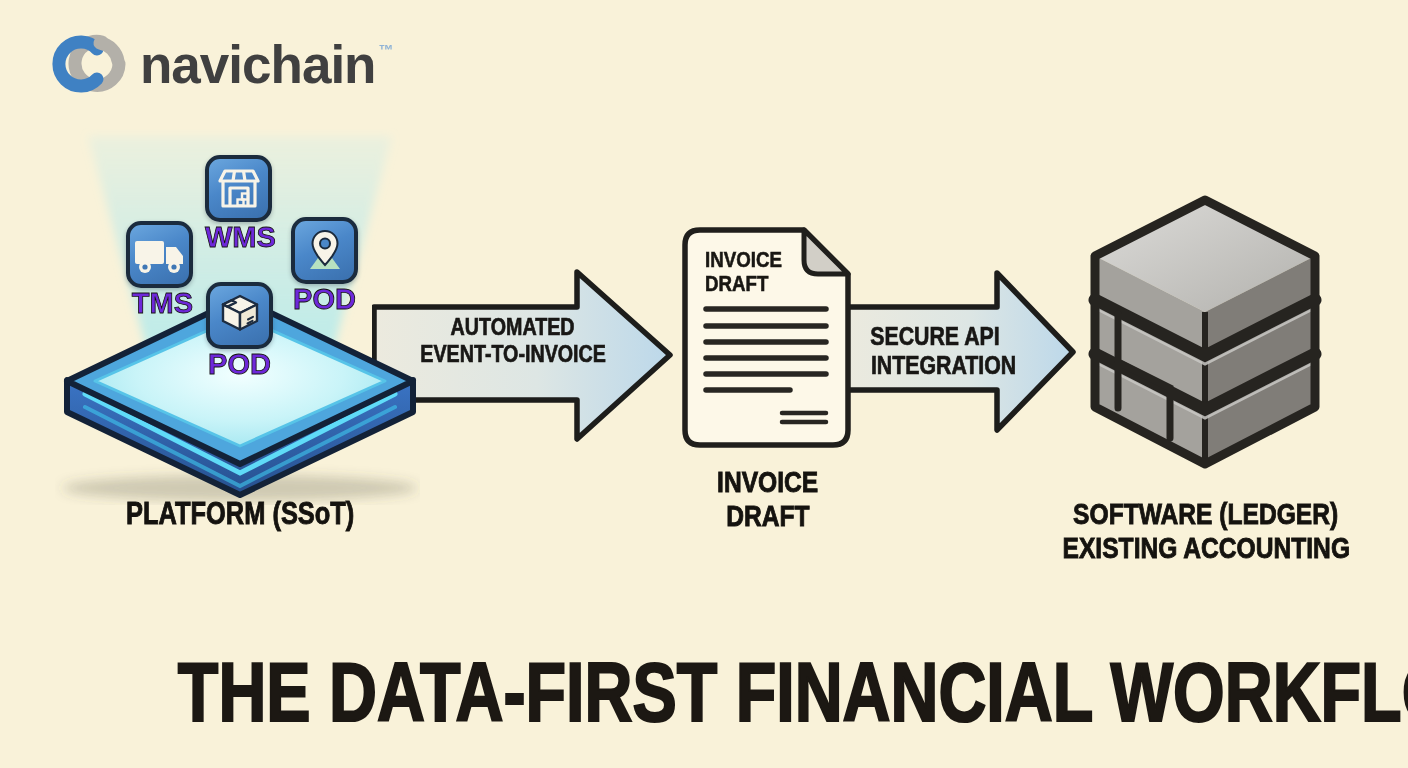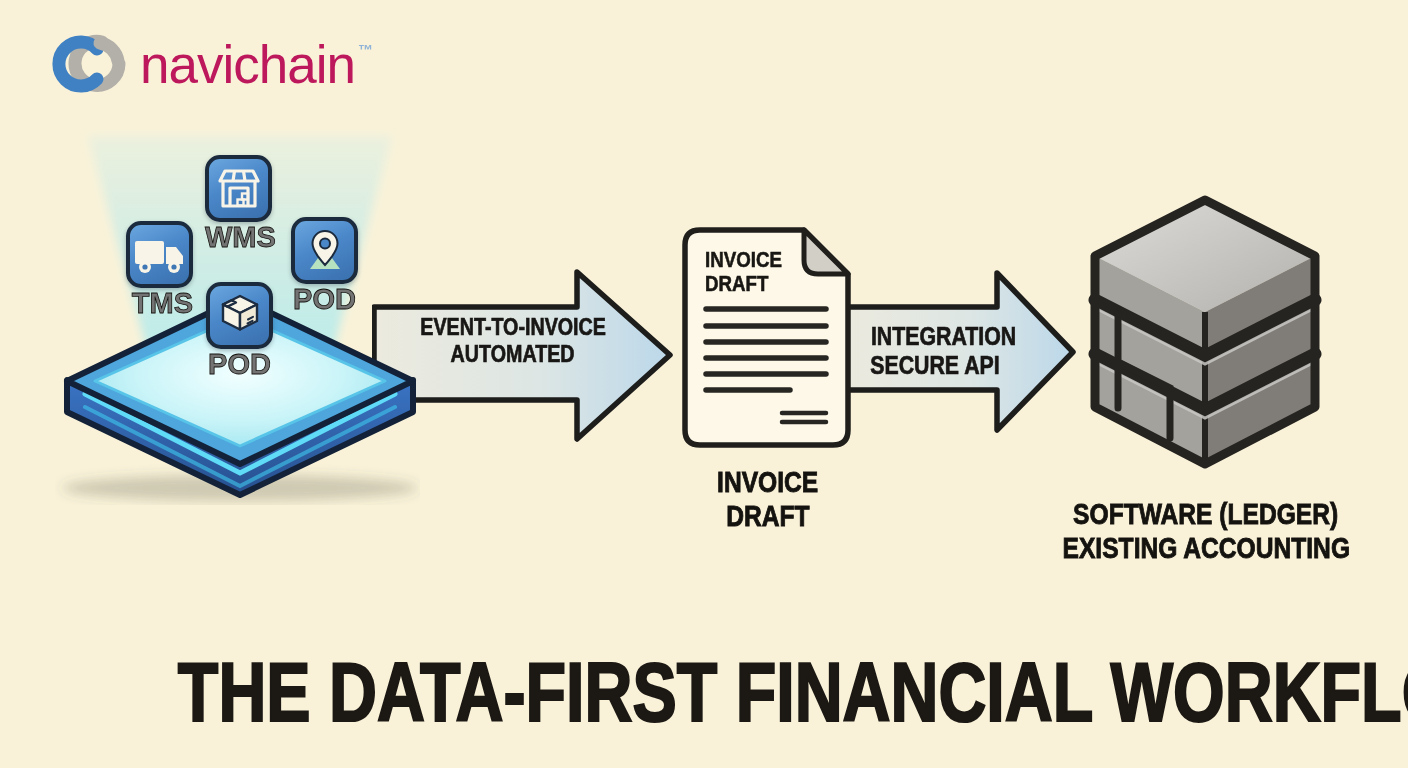--- a/index.html
+++ b/index.html
@@ -6,31 +6,31 @@
   .canvas{
     position:relative;width:1408px;height:768px;background:#f9f2d9;
     font-family:"Liberation Sans",sans-serif;overflow:hidden;
   }
   .abs{position:absolute;}
   
   .cond{display:inline-block;transform:scaleX(0.82);transform-origin:center;white-space:nowrap;}
   .cond-left{display:inline-block;transform:scaleX(0.85);transform-origin:left center;white-space:nowrap;}
   
   .logo{position:absolute;left:44px;top:34px;display:flex;align-items:center;}
-  .brand{font-size:53px;font-weight:normal;color:#be185d;letter-spacing:-1px;margin-left:10px;line-height:1;}
+  .brand{font-size:53px;font-weight:bold;color:#404040;letter-spacing:-1px;margin-left:10px;line-height:1;}
   .tm{font-size:15px;font-weight:bold;color:#8fb3d6;margin-left:3px;margin-top:-30px;}
   
   .app{position:absolute;width:67px;text-align:center;}
   .app-tile{
     width:67px;height:67px;border-radius:15px;border:4px solid #1b2b3d;box-sizing:border-box;
     background:linear-gradient(155deg,#6aa6de 0%,#4a87c9 45%,#3a70ae 100%);
     display:flex;align-items:center;justify-content:center;
     box-shadow:0 2px 4px rgba(35,45,60,.3);
   }
-  .app-label{margin-top:1px;font-weight:bold;font-size:29px;color:#737373;-webkit-text-stroke:0.8px #13110d;line-height:1;}
+  .app-label{margin-top:1px;font-weight:bold;font-size:29px;color:#6d28d9;-webkit-text-stroke:0.8px #13110d;line-height:1;}
   
   .caption{position:absolute;text-align:center;font-weight:bold;color:#15130f;-webkit-text-stroke:0.9px #15130f;}
   .cap-line{line-height:1.12;}
   
   .arrow-label{position:absolute;text-align:center;font-weight:bold;color:#181715;-webkit-text-stroke:0.7px #181715;}
   .arrow-label .cap-line{line-height:1.12;}
   
   .doc-title{position:absolute;left:705px;top:248px;font-weight:bold;font-size:22px;line-height:24px;color:#191713;-webkit-text-stroke:0.6px #191713;}
   
   .main-title{
@@ -165,27 +165,27 @@
           <path d="M45 12.5 V29 L28 37.5 V21 Z" fill="#efe9d6"></path>
           <path d="M11 12.5 L19.5 8.3 L24 10.5 L15.5 14.7 Z" fill="#f8f4e8"></path>
         </g>
         <path d="M36 27.5 L41 24.8 M35.5 31.5 L40.5 28.8" stroke="#1d2c40" stroke-width="2" stroke-linecap="round"></path>
       </svg>
     </div>
     <div class="app-label">POD</div>
   </div>
 
   <div class="arrow-label" style="left:400px;top:314px;width:225px;font-size:24px;">
+    <div class="cap-line"><span class="cond">AUTOMATED</span></div>
     <div class="cap-line"><span class="cond">EVENT-TO-INVOICE</span></div>
-    <div class="cap-line"><span class="cond">AUTOMATED</span></div>
   </div>
 
   <div class="arrow-label" style="left:855px;top:322px;width:160px;font-size:26px;">
+    <div class="cap-line"><span class="cond">SECURE API</span></div>
     <div class="cap-line"><span class="cond">INTEGRATION</span></div>
-    <div class="cap-line"><span class="cond">SECURE API</span></div>
   </div>
 
   <svg class="abs" style="left:678px;top:226px;" width="178" height="230" viewBox="0 0 178 230">
     <path d="M22,4 H126 L170,48 V204 Q170,219 155,219 H22 Q7,219 7,204 V19 Q7,4 22,4 Z" fill="#fdf8e8" stroke="#201f1c" stroke-width="5.5" stroke-linejoin="round"></path>
     <path d="M126,4 L170,48 H140 Q126,48 126,34 Z" fill="#d2cfc7" stroke="#201f1c" stroke-width="5" stroke-linejoin="round"></path>
     <g stroke="#282622" stroke-width="5.5" stroke-linecap="round">
       <line x1="28" y1="83" x2="148" y2="83"></line>
       <line x1="28" y1="100" x2="148" y2="100"></line>
       <line x1="28" y1="116" x2="148" y2="116"></line>
       <line x1="28" y1="132" x2="148" y2="132"></line>
@@ -215,20 +215,21 @@
     <path d="M120,120 L120,272" stroke="#262420" stroke-width="6"></path>
     <path d="M10,108 L120,164 L230,108" fill="none" stroke="#262420" stroke-width="13" stroke-linecap="round"></path>
     <path d="M10,116 L120,172 L230,116" fill="none" stroke="#c9c8c4" stroke-width="3" opacity="0.85"></path>
     <path d="M10,162 L120,218 L230,162" fill="none" stroke="#262420" stroke-width="13" stroke-linecap="round"></path>
     <path d="M10,170 L120,226 L230,170" fill="none" stroke="#c9c8c4" stroke-width="3" opacity="0.85"></path>
     <path d="M33,122 V216 M33,170 L85,196 V246" fill="none" stroke="#262420" stroke-width="7" stroke-linecap="round"></path>
     <path d="M120,8 L230,64 V215 L120,272 L10,215 V64 Z" fill="none" stroke="#262420" stroke-width="9" stroke-linejoin="round"></path>
   </svg>
 
   <div class="caption" style="left:55px;top:497px;width:370px;font-size:31px;">
+    <div class="cap-line"><span class="cond">PLATFORM (SSoT)</span></div>
   </div>
 
   <div class="caption" style="left:668px;top:465px;width:200px;font-size:30px;">
     <div class="cap-line"><span class="cond">INVOICE</span></div>
     <div class="cap-line"><span class="cond">DRAFT</span></div>
   </div>
 
   <div class="caption" style="left:1026px;top:497px;width:360px;font-size:30px;">
     <div class="cap-line"><span class="cond">SOFTWARE (LEDGER)</span></div>
     <div class="cap-line"><span class="cond">EXISTING ACCOUNTING</span></div>

